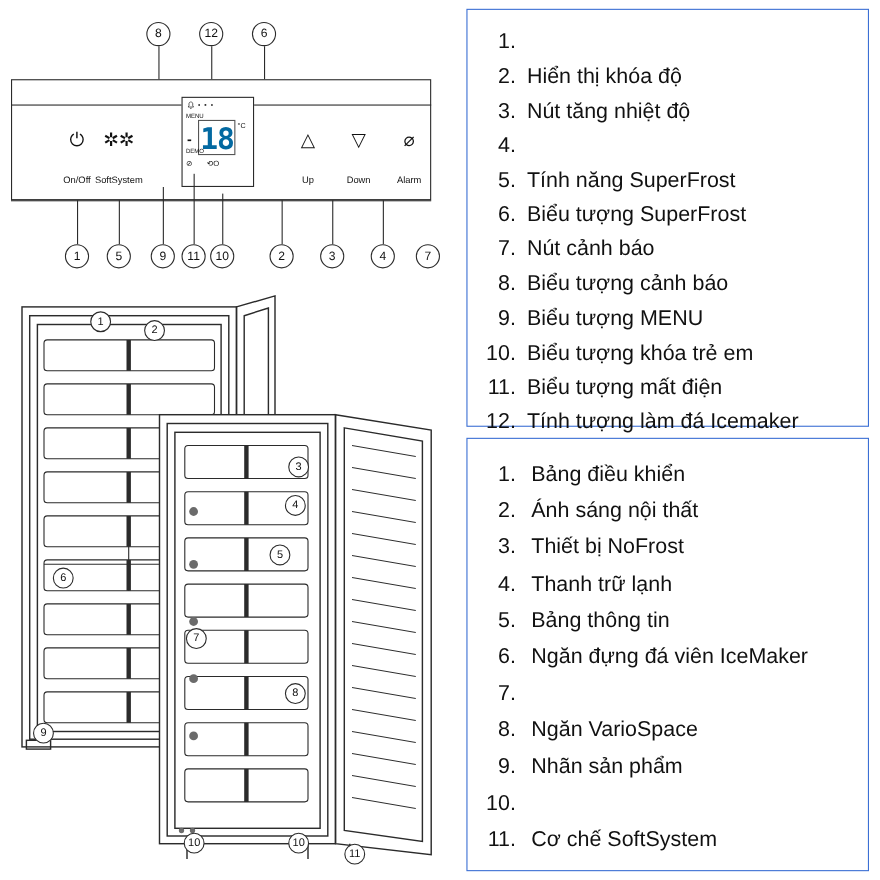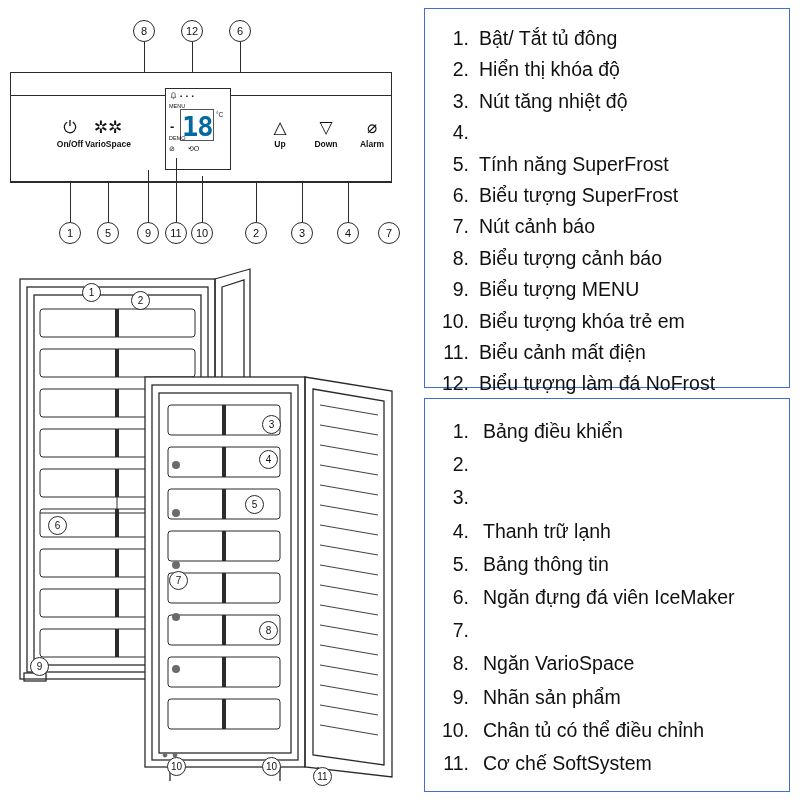--- a/index.html
+++ b/index.html
@@ -28,21 +28,21 @@
   .panel-bottom-line{
     position:absolute;left:10px;top:182px;width:382px;height:0;
     border-top:1.5px solid #2b2b2b;
   }
 
   .ctrl{
     position:absolute;text-align:center;width:60px;
     font-size:8px;color:#111;
   }
   .ctrl .glyph{font-size:17px;line-height:20px;display:block;}
-  .ctrl .cap{display:block;margin-top:1px;font-size:8.5px;font-weight:bold;}
+  .ctrl .cap{display:block;margin-top:20px;font-size:8.5px;}
 
   
   .display{
     position:absolute;left:165px;top:88px;width:66px;height:82px;
     border:1.2px solid #2b2b2b;background:#fff;box-sizing:border-box;
   }
   .seg{
     position:absolute;left:16px;top:22px;
     font-size:27px;font-weight:bold;letter-spacing:-1px;color:#0369a1;
     font-family:"DejaVu Sans Mono", monospace;
@@ -113,21 +113,21 @@
     <div class="panel"></div>
     <div class="panel-inner-line"></div>
     <div class="panel-bottom-line"></div>
 
     <div class="ctrl" style="left:40px;top:118px;">
       <span class="glyph">⏻</span>
       <span class="cap">On/Off</span>
     </div>
     <div class="ctrl" style="left:78px;top:118px;">
       <span class="glyph">✲✲</span>
-      <span class="cap">VarioSpace</span>
+      <span class="cap">SoftSystem</span>
     </div>
     <div class="ctrl" style="left:250px;top:118px;">
       <span class="glyph">△</span>
       <span class="cap">Up</span>
     </div>
     <div class="ctrl" style="left:296px;top:118px;">
       <span class="glyph">▽</span>
       <span class="cap">Down</span>
     </div>
     <div class="ctrl" style="left:342px;top:118px;">
@@ -244,21 +244,20 @@
     <div class="cir sm" style="left:30px;top:657px;">9</div>
     <div class="cir sm" style="left:167px;top:757px;">10</div>
     <div class="cir sm" style="left:262px;top:757px;">10</div>
     <div class="cir sm" style="left:313px;top:767px;">11</div>
   </div>
 
   <div class="rbox" id="rbox1">
     <ul class="rlist">
       <li>
           <span class="rnum">1.</span>
-          <span>Bật/ Tắt tủ đông</span>
         </li>
       <li>
           <span class="rnum">2.</span>
           <span>Hiển thị khóa độ</span>
         </li>
       <li>
           <span class="rnum">3.</span>
           <span>Nút tăng nhiệt độ</span>
         </li>
       <li>
@@ -283,40 +282,42 @@
       <li>
           <span class="rnum">9.</span>
           <span>Biểu tượng MENU</span>
         </li>
       <li>
           <span class="rnum">10.</span>
           <span>Biểu tượng khóa trẻ em</span>
         </li>
       <li>
           <span class="rnum">11.</span>
-          <span>Biểu cảnh mất điện</span>
+          <span>Biểu tượng mất điện</span>
         </li>
       <li>
           <span class="rnum">12.</span>
-          <span>Biểu tượng làm đá NoFrost</span>
+          <span>Tính tượng làm đá Icemaker</span>
         </li>
     </ul>
   </div>
 
   <div class="rbox" id="rbox2">
     <ul class="rlist">
       <li>
           <span class="rnum">1.</span>
           <span>Bảng điều khiển</span>
         </li>
       <li>
           <span class="rnum">2.</span>
+          <span>Ánh sáng nội thất</span>
         </li>
       <li>
           <span class="rnum">3.</span>
+          <span>Thiết bị NoFrost</span>
         </li>
       <li>
           <span class="rnum">4.</span>
           <span>Thanh trữ lạnh</span>
         </li>
       <li>
           <span class="rnum">5.</span>
           <span>Bảng thông tin</span>
         </li>
       <li>
@@ -329,21 +330,20 @@
       <li>
           <span class="rnum">8.</span>
           <span>Ngăn VarioSpace</span>
         </li>
       <li>
           <span class="rnum">9.</span>
           <span>Nhãn sản phẩm</span>
         </li>
       <li>
           <span class="rnum">10.</span>
-          <span>Chân tủ có thể điều chỉnh</span>
         </li>
       <li>
           <span class="rnum">11.</span>
           <span>Cơ chế SoftSystem</span>
         </li>
     </ul>
   </div>
 
 </div>
 

